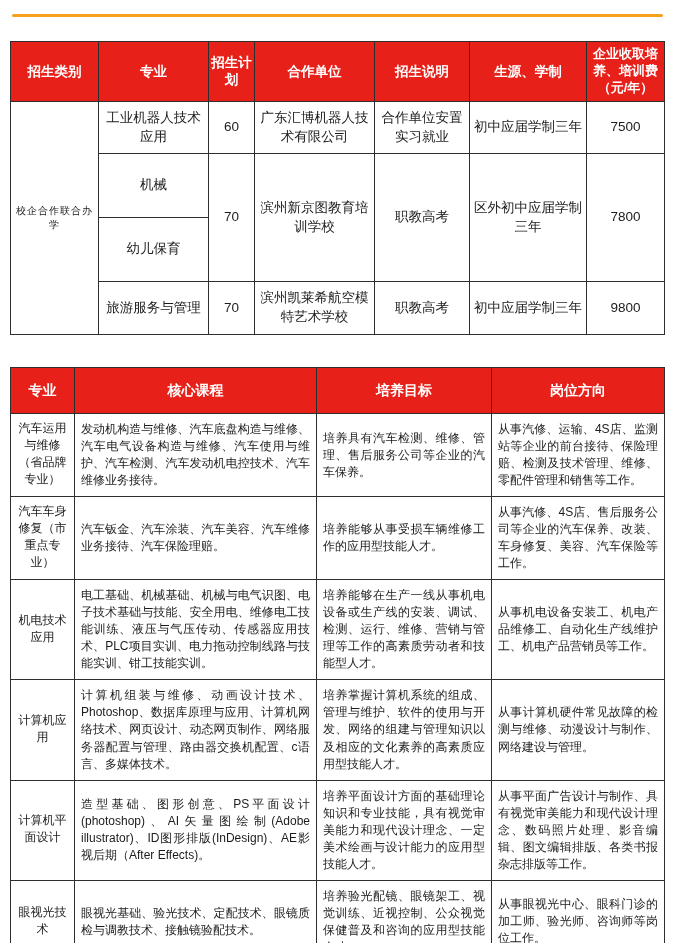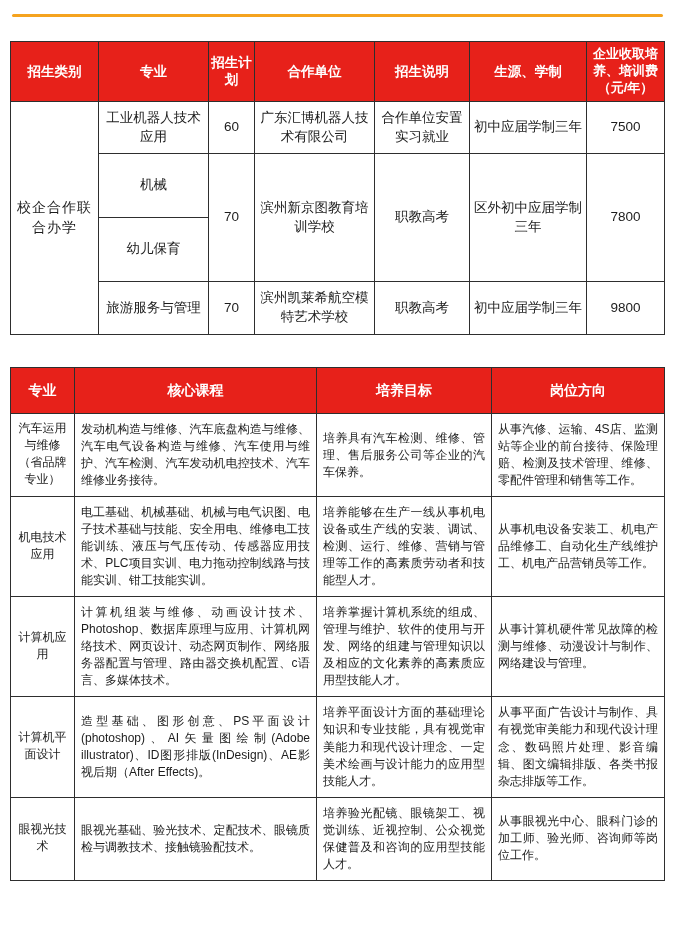--- a/index.html
+++ b/index.html
@@ -44,21 +44,21 @@
   
   .t1 th { font-size: 13.5px; height: 45px; padding: 4px 2px; line-height: 1.3; }
   .t1 th.small { font-size: 13px; }
   .t1 td {
     font-size: 13.5px;
     text-align: center;
     vertical-align: middle;
     padding: 7px 4px;
     line-height: 1.4;
   }
-  .t1 td.cat { font-size: 14px; letter-spacing: 1px; text-align: center; }
+  .t1 td.cat { font-size: 10px; letter-spacing: 1px; text-align: center; }
   .t1 tr.short td { padding: 22px 4px; }
 
   
   .t2 { margin-top: 32px; }
   .t2 th { font-size: 14px; height: 46px; padding: 4px 2px; }
   .t2 td {
     font-size: 12px;
     vertical-align: middle;
     padding: 7px 6px;
     line-height: 1.42;
@@ -142,20 +142,26 @@
       </tr>
     </thead>
     <tbody>
       <tr>
         <td class="center">汽车运用与维修（省品牌专业）</td>
         <td>发动机构造与维修、汽车底盘构造与维修、汽车电气设备构造与维修、汽车使用与维护、汽车检测、汽车发动机电控技术、汽车维修业务接待。</td>
         <td>培养具有汽车检测、维修、管理、售后服务公司等企业的汽车保养。</td>
         <td>从事汽修、运输、4S店、监测站等企业的前台接待、保险理赔、检测及技术管理、维修、零配件管理和销售等工作。</td>
       </tr>
       <tr>
+        <td class="center">汽车车身修复（市重点专业）</td>
+        <td>汽车钣金、汽车涂装、汽车美容、汽车维修业务接待、汽车保险理赔。</td>
+        <td>培养能够从事受损车辆维修工作的应用型技能人才。</td>
+        <td>从事汽修、4S店、售后服务公司等企业的汽车保养、改装、车身修复、美容、汽车保险等工作。</td>
+      </tr>
+      <tr>
         <td class="center">机电技术应用</td>
         <td>电工基础、机械基础、机械与电气识图、电子技术基础与技能、安全用电、维修电工技能训练、液压与气压传动、传感器应用技术、PLC项目实训、电力拖动控制线路与技能实训、钳工技能实训。</td>
         <td>培养能够在生产一线从事机电设备或生产线的安装、调试、检测、运行、维修、营销与管理等工作的高素质劳动者和技能型人才。</td>
         <td>从事机电设备安装工、机电产品维修工、自动化生产线维护工、机电产品营销员等工作。</td>
       </tr>
       <tr>
         <td class="center">计算机应用</td>
         <td>计算机组装与维修、动画设计技术、Photoshop、数据库原理与应用、计算机网络技术、网页设计、动态网页制作、网络服务器配置与管理、路由器交换机配置、c语言、多媒体技术。</td>
         <td>培养掌握计算机系统的组成、管理与维护、软件的使用与开发、网络的组建与管理知识以及相应的文化素养的高素质应用型技能人才。</td>
         <td>从事计算机硬件常见故障的检测与维修、动漫设计与制作、网络建设与管理。</td>

